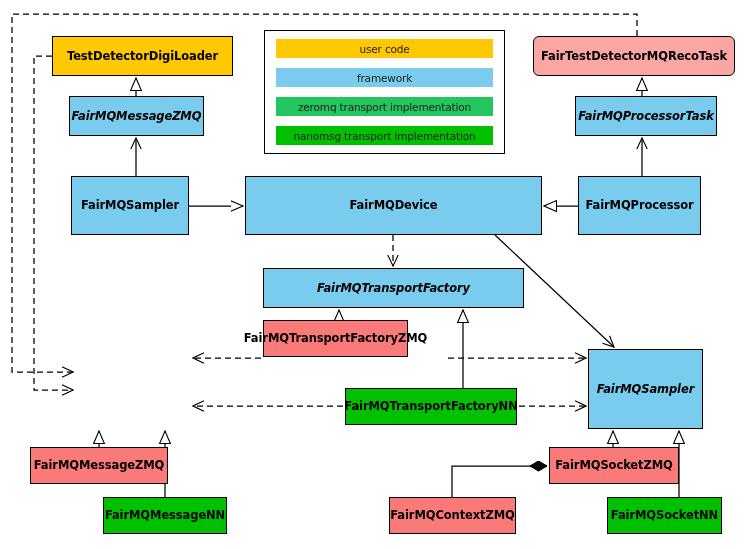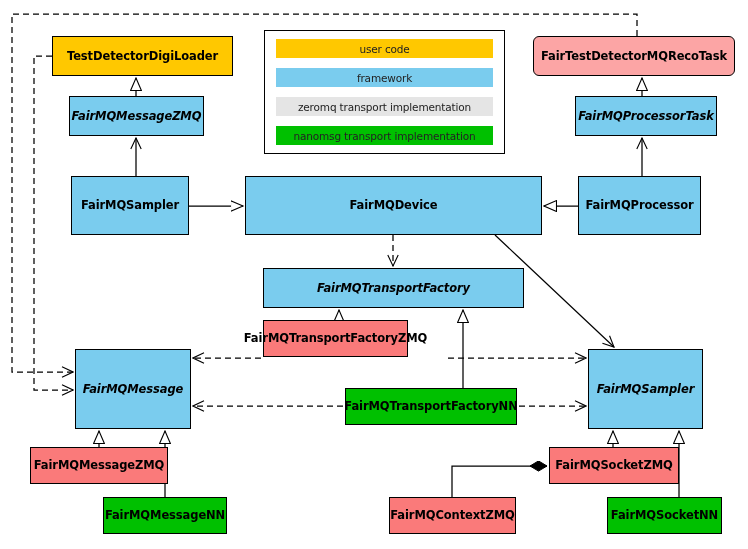--- a/index.html
+++ b/index.html
@@ -172,21 +172,21 @@
     </g>
   </svg>
 
   <div class="legend-box" style="left:264px; top:30px; width:241px; height:124px;">
     <div class="legend-row" style="background:#FFC800;text-align:right;">
       <span>user code</span>
     </div>
     <div class="legend-row" style="background:#7ACCEE;">
       <span>framework</span>
     </div>
-    <div class="legend-row" style="background:#e5e5e5;">
+    <div class="legend-row" style="background:#22c55e;">
       <span>zeromq transport implementation</span>
     </div>
     <div class="legend-row" style="background:#00C000;">
       <span>nanomsg transport implementation</span>
     </div>
   </div>
 
   <div class="node" style="left:52px; top:36px; width:181px; height:40px; background:#FFC800;">
     <span>TestDetectorDigiLoader</span>
   </div>
@@ -220,23 +220,20 @@
   </div>
 
   <div class="node" style="left:263px; top:320px; width:145px; height:37px; background:#FA7A7A;">
     <span>FairMQTransportFactoryZMQ</span>
   </div>
 
   <div class="node" style="left:345px; top:388px; width:172px; height:37px; background:#00C000;">
     <span>FairMQTransportFactoryNN</span>
   </div>
 
-  <div class="node abstract" style="left:75px; top:349px; width:116px; height:80px; background:#7ACCEE;">
-    <span>FairMQMessage</span>
-  </div>
 
   <div class="node abstract" style="left:588px; top:349px; width:115px; height:80px; background:#7ACCEE;">
     <span>FairMQSampler</span>
   </div>
 
   <div class="node" style="left:30px; top:447px; width:138px; height:37px; background:#FA7A7A;">
     <span>FairMQMessageZMQ</span>
   </div>
 
   <div class="node" style="left:103px; top:497px; width:124px; height:37px; background:#00C000;">

